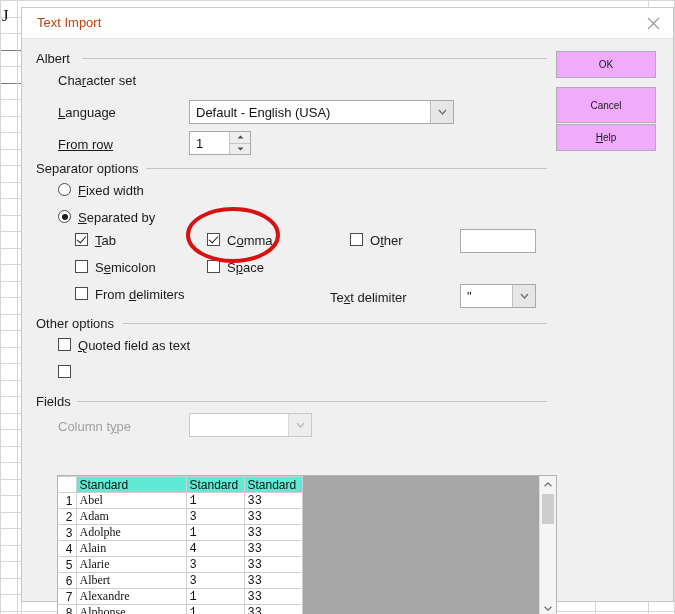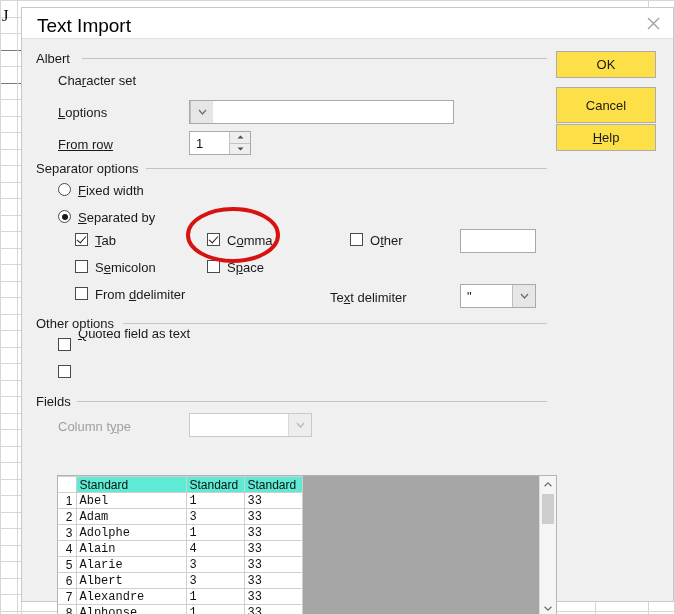--- a/index.html
+++ b/index.html
@@ -68,22 +68,22 @@
     width: 100%;
     height: 31px;
     background: #ffffff;
     border-bottom: 1px solid #e2e2e2;
     box-sizing: border-box;
   }
   .title-text {
     position: absolute;
     left: 15px;
     top: 7px;
-    font-size: 19px;
-    color: #000000;
+    font-size: 13px;
+    color: #c2410c;
   }
   .close-btn {
     position: absolute;
     right: 6px;
     top: 3px;
     width: 28px;
     height: 24px;
     display: flex;
     align-items: center;
     justify-content: center;
@@ -227,24 +227,24 @@
     left: 3px; top: 0px;
     width: 4px; height: 8px;
     border: solid #1a1a1a;
     border-width: 0 1.6px 1.6px 0;
     transform: rotate(42deg);
   }
 
   
   .btn {
     position: absolute;
-    background: #fde047;
+    background: #f0abfc;
     border: 1px solid #adadad;
     box-sizing: border-box;
-    font-size: 13px;
+    font-size: 10px;
     color: #1a1a1a;
     display: flex;
     align-items: center;
     justify-content: center;
     cursor: pointer;
   }
 
   
   .preview {
     position: absolute;
@@ -290,21 +290,21 @@
     border-left: none;
     font-family: "Liberation Sans", sans-serif;
     background: #ffffff;
   }
   .pv-table thead th {
     font-family: "Liberation Sans", sans-serif;
     background: #5eead4;
     cursor: pointer;
   }
   .pv-table thead th.rownum { background: #ffffff; }
-  .col-a { width: 110px; }
+  .col-a { width: 110px; font-family: Liberation Serif, serif; }
   .col-b { width: 58px; }
   .col-c { width: 58px; }
 
   
   .sb-v {
     position: absolute;
     right: 0; top: 0;
     width: 17px;
     bottom: 17px;
     background: #f5f5f5;
@@ -405,22 +405,23 @@
       </div>
     </div>
 
     <div class="dlg-body">
 
       <div class="group-label" style="left:14px; top:12px;">Albert</div>
       <div class="group-line" style="left:60px; top:19px; width:465px;"></div>
 
       <div class="lbl" style="left:36px; top:34px;"><span>Cha</span><span class="u">r</span><span>acter set</span></div>
 
-      <div class="lbl" style="left:36px; top:66px;"><span class="u">L</span><span>options</span></div>
+      <div class="lbl" style="left:36px; top:66px;"><span class="u">L</span><span>anguage</span></div>
       <div class="combo" style="left:167px; top:61px; width:265px; height:24px;">
+        <div class="ctext">Default - English (USA)</div>
         <div class="cbtn">
           <svg width="9" height="6" viewBox="0 0 9 6">
               <path d="M1 1 L4.5 5 L8 1" stroke="#6f6f6f" stroke-width="1.3" fill="none"></path>
             </svg>
         </div>
       </div>
 
       <div class="lbl" style="left:36px; top:98px;text-decoration:underline;"><span>From ro</span><span class="u">w</span></div>
       <div class="spin" style="left:167px; top:92px; width:62px; height:24px;">
         <div class="stext">1</div>
@@ -447,21 +448,21 @@
       <div class="radio checked" style="left:36px; top:171px;"></div>
       <div class="lbl" style="left:56px; top:171px;"><span class="u">S</span><span>eparated by</span></div>
 
       <div class="cbox checked" style="left:53px; top:194px;"></div>
       <div class="lbl" style="left:73px; top:194px;"><span class="u">T</span><span>ab</span></div>
 
       <div class="cbox" style="left:53px; top:221px;"></div>
       <div class="lbl" style="left:73px; top:221px;"><span>S</span><span class="u">e</span><span>micolon</span></div>
 
       <div class="cbox" style="left:53px; top:248px;"></div>
-      <div class="lbl" style="left:73px; top:248px;"><span>From </span><span class="u">d</span><span>delimiter</span></div>
+      <div class="lbl" style="left:73px; top:248px;"><span>From </span><span class="u">d</span><span>elimiters</span></div>
 
       <div class="cbox checked" style="left:185px; top:194px;"></div>
       <div class="lbl" style="left:205px; top:194px;"><span>C</span><span class="u">o</span><span>mma</span></div>
 
       <div class="cbox" style="left:185px; top:221px;"></div>
       <div class="lbl" style="left:205px; top:221px;"><span>S</span><span class="u">p</span><span>ace</span></div>
 
       <div class="cbox" style="left:328px; top:194px;"></div>
       <div class="lbl" style="left:348px; top:194px;"><span>O</span><span class="u">t</span><span>her</span></div>
       <div class="textinput" style="left:438px; top:190px; width:76px; height:24px;"></div>
@@ -473,21 +474,21 @@
           <svg width="9" height="6" viewBox="0 0 9 6">
               <path d="M1 1 L4.5 5 L8 1" stroke="#6f6f6f" stroke-width="1.3" fill="none"></path>
             </svg>
         </div>
       </div>
 
       <div class="group-label" style="left:14px; top:277px;">Other options</div>
       <div class="group-line" style="left:101px; top:284px; width:424px;"></div>
 
       <div class="cbox" style="left:36px; top:299px;"></div>
-      <div class="lbl" style="left:56px; top:287px;"><span class="u">Q</span><span>uoted field as text</span></div>
+      <div class="lbl" style="left:56px; top:299px;"><span class="u">Q</span><span>uoted field as text</span></div>
 
       <div class="cbox" style="left:36px; top:326px;"></div>
 
       <div class="group-label" style="left:14px; top:355px;">Fields</div>
       <div class="group-line" style="left:55px; top:362px; width:470px;"></div>
 
       <div class="lbl disabled" style="left:36px; top:380px;"><span>Column t</span><span class="u">y</span><span>pe</span></div>
       <div class="combo disabled" style="left:167px; top:374px; width:123px; height:24px;">
         <div class="ctext"></div>
         <div class="cbtn">

